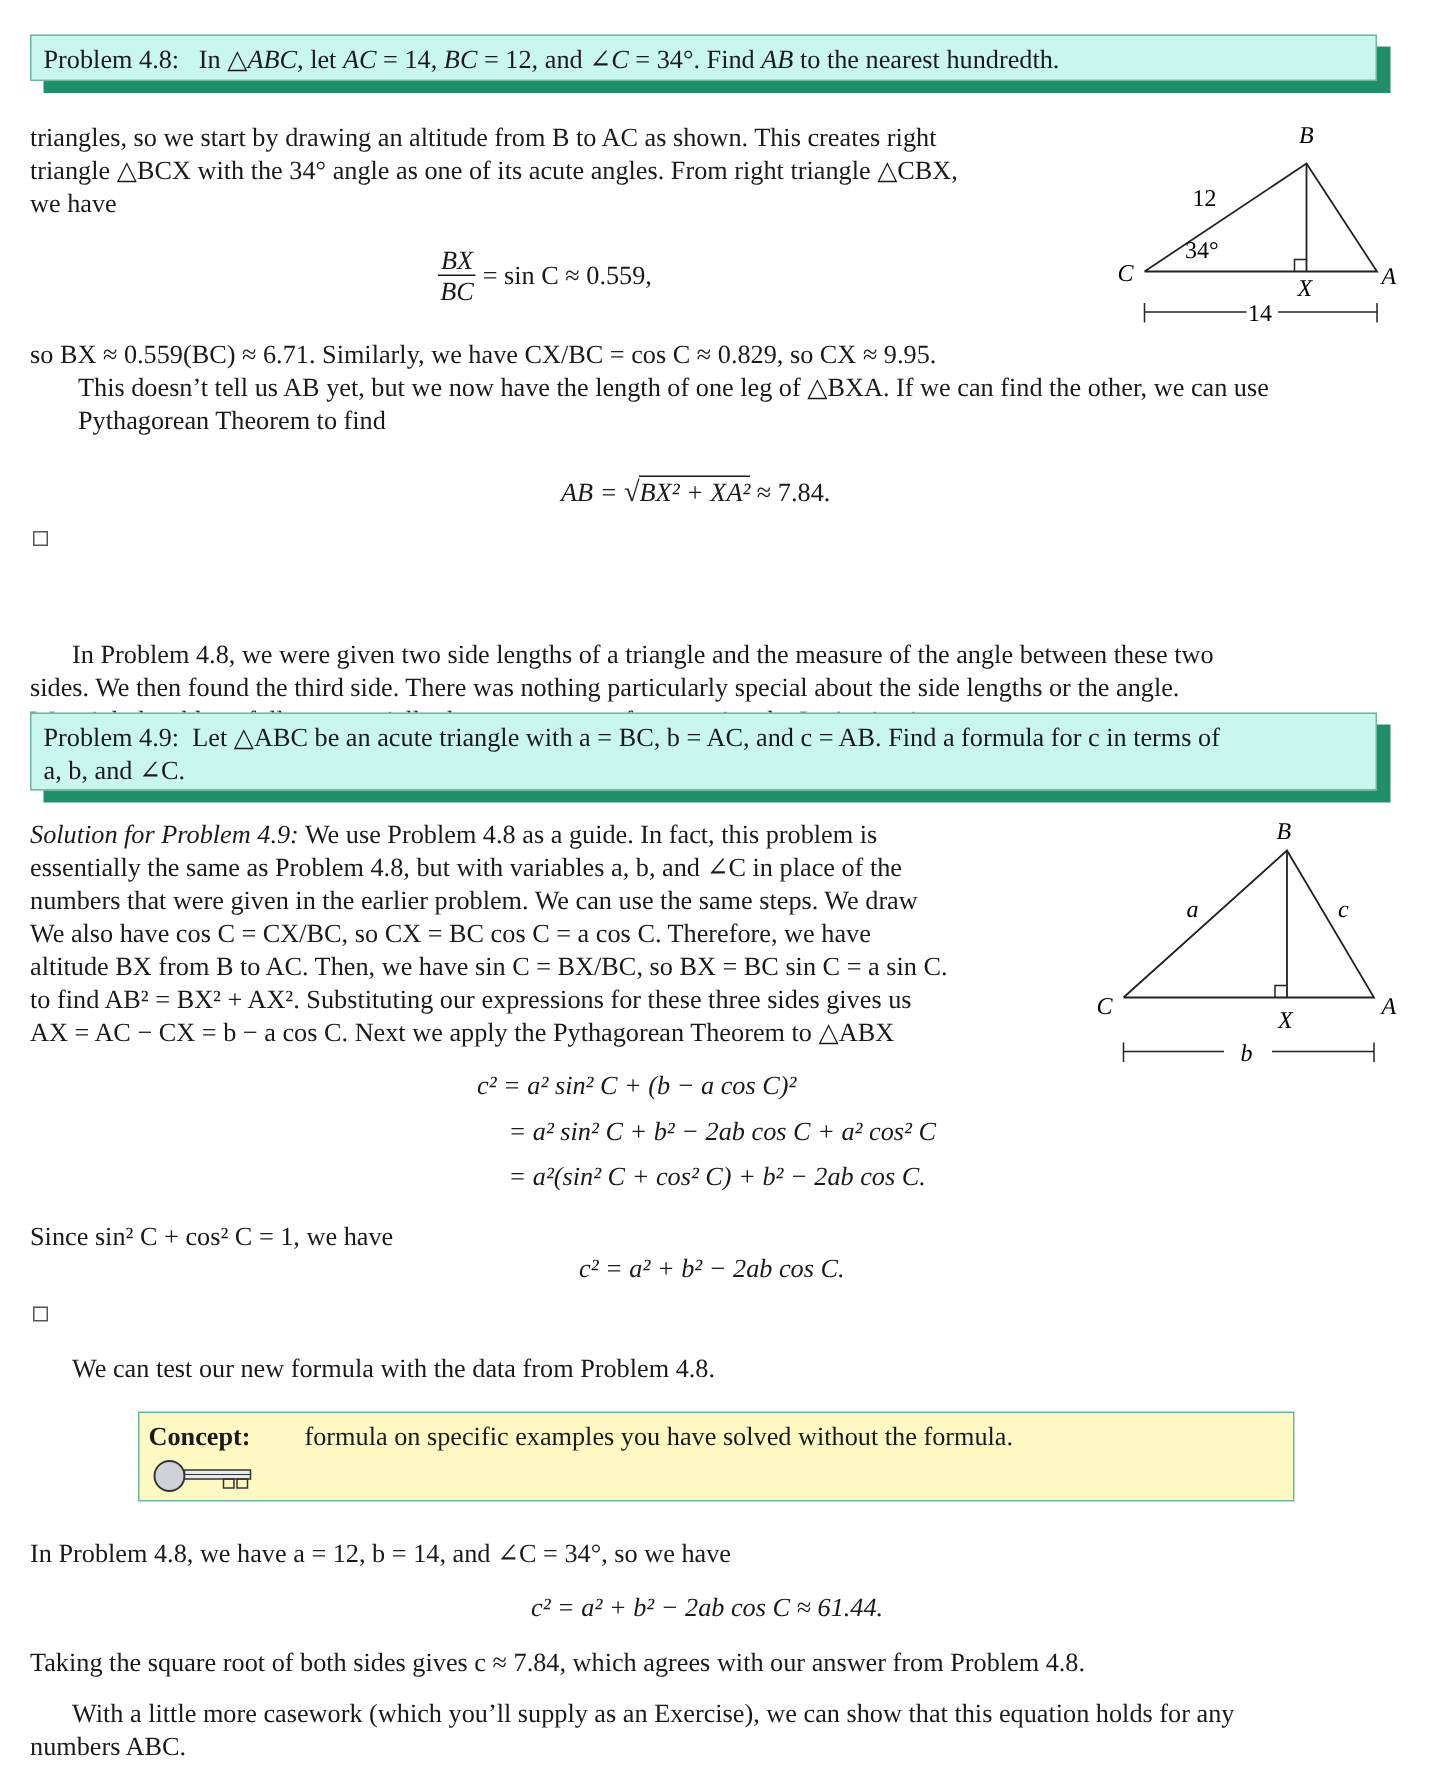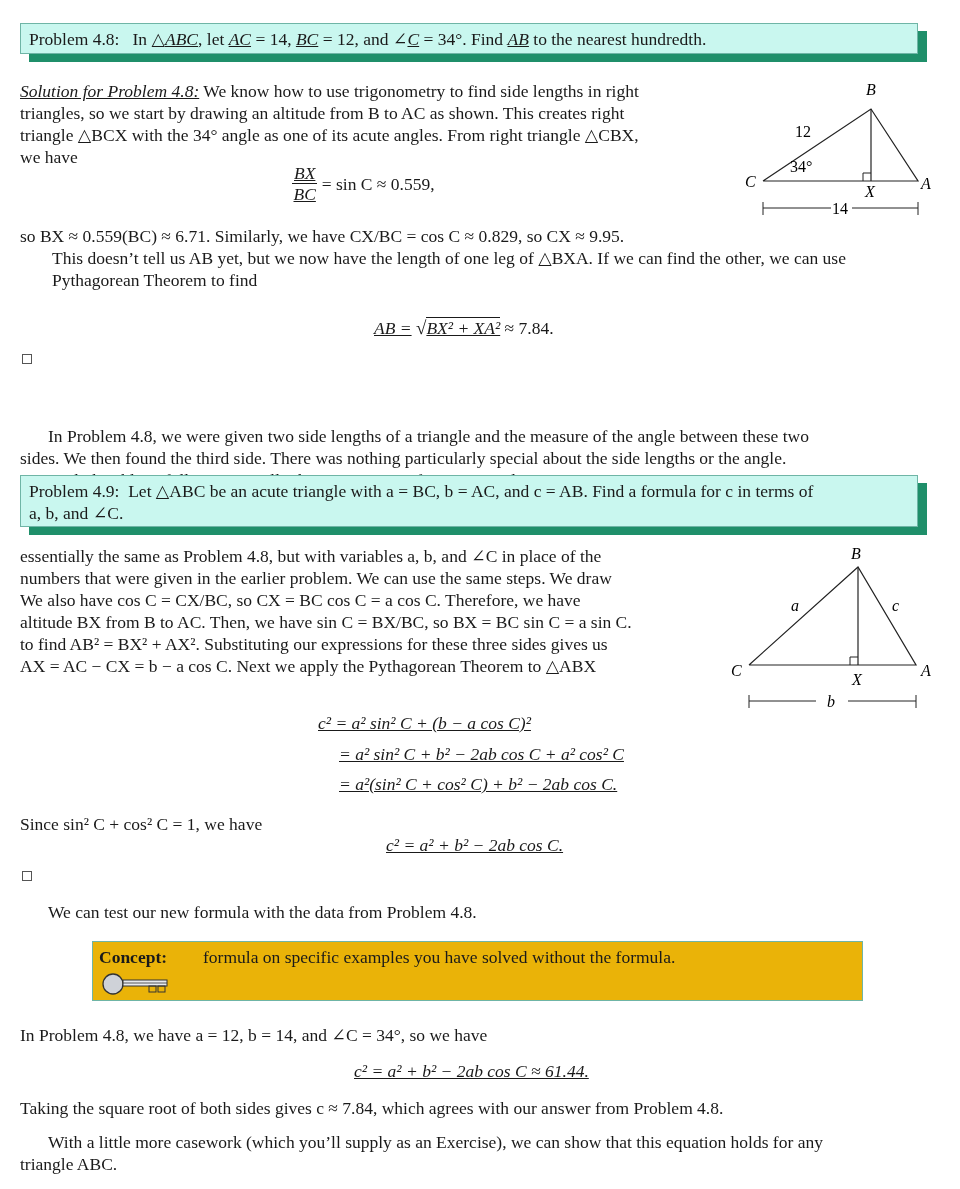--- a/index.html
+++ b/index.html
@@ -1,44 +1,43 @@
 <!DOCTYPE html>
 <html><head>
 <meta charset="utf-8">
 <style>
   html, body { margin:0; padding:0; background:#ffffff; }
   body { width:960px; height:1189px; position:relative; overflow:hidden;
          font-family:"Liberation Serif","DejaVu Serif",serif; color:#1a1a1a; font-size:17.5px; line-height:22px; }
   .abs { position:absolute; }
-  i, .it { font-style:italic;text-decoration:underline; }
+  i, .it { font-style:italic; }
   .pbox { position:absolute; left:20px; width:898px; background:#c9f7ef; border:1px solid #6fb5a6;
           box-shadow:9px 8px 0 #1f8f6a; padding:6px 8px; box-sizing:border-box; }
   .pbox b { font-weight:normal; }
   .para { position:absolute; left:20px; text-align:justify; }
   .eq { position:absolute; white-space:nowrap; }
   .qed { position:absolute; left:22px; width:10px; height:10px; border:1px solid #555; box-sizing:border-box; }
-  .concept { position:absolute; left:92px; top:941px; width:771px; height:60px; background:#eab308;
+  .concept { position:absolute; left:92px; top:941px; width:771px; height:60px; background:#fef9c3;
              border:1px solid #6fb5a6; box-sizing:border-box; }
   .frac { display:inline-block; vertical-align:middle; text-align:center; }
   .frac span { display:block; line-height:20px; }
   .frac .num { border-bottom:1px solid #1a1a1a; padding:0 2px; }
   svg text { font-family:"Liberation Serif","DejaVu Serif",serif; }
 </style>
 </head>
 <body>
 
 <div class="pbox" style="top:23px;height:31px;padding-top:4px;">
   <b>Problem 4.8:</b>
   <span>&nbsp;
     <span>In △</span><i>ABC</i><span>, let </span><i>AC</i><span> = 14, </span><i>BC</i><span> = 12, and ∠</span><i>C</i><span> = 34°. Find </span><i>AB</i><span> to the nearest hundredth.</span>
   </span>
 </div>
 
 <div class="para" style="top:80px;width:705px;">
-  <div style="text-align:justify;"><i>Solution for Problem 4.8:</i><span> We know how to use trigonometry to find side lengths in right</span></div>
   <div>triangles, so we start by drawing an altitude from B to AC as shown. This creates right</div>
   <div>triangle △BCX with the 34° angle as one of its acute angles. From right triangle △CBX,</div>
   <div>we have</div>
 </div>
 
 <div class="eq" style="left:292px;top:163px;">
   <span class="frac">
     <span class="num it">BX</span>
     <span class="den it">BC</span>
   </span>
@@ -82,20 +81,21 @@
   <div>sides. We then found the third side. There was nothing particularly special about the side lengths or the angle.</div>
   <div>We might be able to follow essentially the same process for any triangle. Let’s give it a try.</div>
 </div>
 
 <div class="pbox" style="top:463px;height:52px;padding-top:4px;line-height:22px;margin-top:12px;">
   <div><b>Problem 4.9:</b>&nbsp; <span>Let △ABC be an acute triangle with a = BC, b = AC, and c = AB. Find a formula for c in terms of</span></div>
   <div>a, b, and ∠C.</div>
 </div>
 
 <div class="para" style="top:545px;width:693px;">
+  <div><i>Solution for Problem 4.9:</i><span> We use Problem 4.8 as a guide.  In fact, this problem is</span></div>
   <div>essentially the same as Problem 4.8, but with variables a, b, and ∠C in place of the</div>
   <div>numbers that were given in the earlier problem. We can use the same steps. We draw</div>
   <div>We also have cos C = CX/BC, so CX = BC cos C = a cos C.  Therefore, we have</div>
   <div>altitude BX from B to AC. Then, we have sin C = BX/BC, so BX = BC sin C = a sin C.</div>
   <div>to find AB² = BX² + AX². Substituting our expressions for these three sides gives us</div>
   <div>AX = AC − CX = b − a cos C.  Next we apply the Pythagorean Theorem to △ABX</div>
 </div>
 
 <svg class="abs" style="left:725px;top:540px;" width="235" height="180">
   <polyline points="24,125 133,27 191,125 24,125" fill="none" stroke="#222" stroke-width="1.2"></polyline>
@@ -137,14 +137,14 @@
   <div class="abs" style="left:110px;top:4px;width:655px;text-align:justify;">
     <div>formula on specific examples you have solved without the formula.</div>
   </div>
 </div>
 
 <div class="para" style="top:1024px;width:700px;">In Problem 4.8, we have a = 12, b = 14, and ∠C = 34°, so we have</div>
 <div class="eq it" style="left:354px;top:1060px;">c² = a² + b² − 2ab cos C ≈ 61.44.</div>
 <div class="para" style="top:1097px;width:900px;">Taking the square root of both sides gives c ≈ 7.84, which agrees with our answer from Problem 4.8.</div>
 <div class="para" style="top:1131px;width:916px;">
   <div style="text-indent:28px;">With a little more casework (which you’ll supply as an Exercise), we can show that this equation holds for any</div>
-  <div>triangle ABC.</div>
+  <div>numbers ABC.</div>
 </div>
 
 </body></html>

